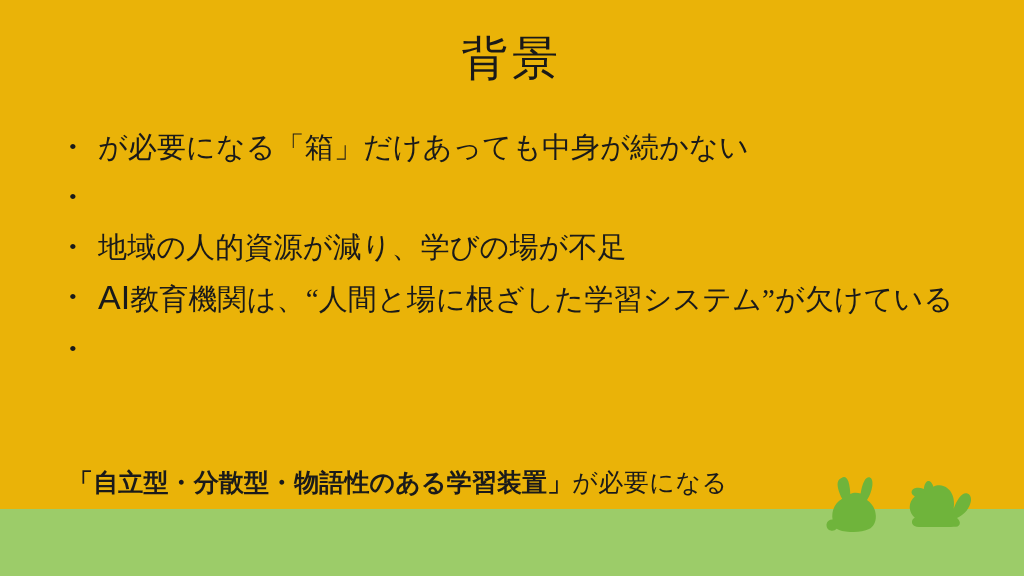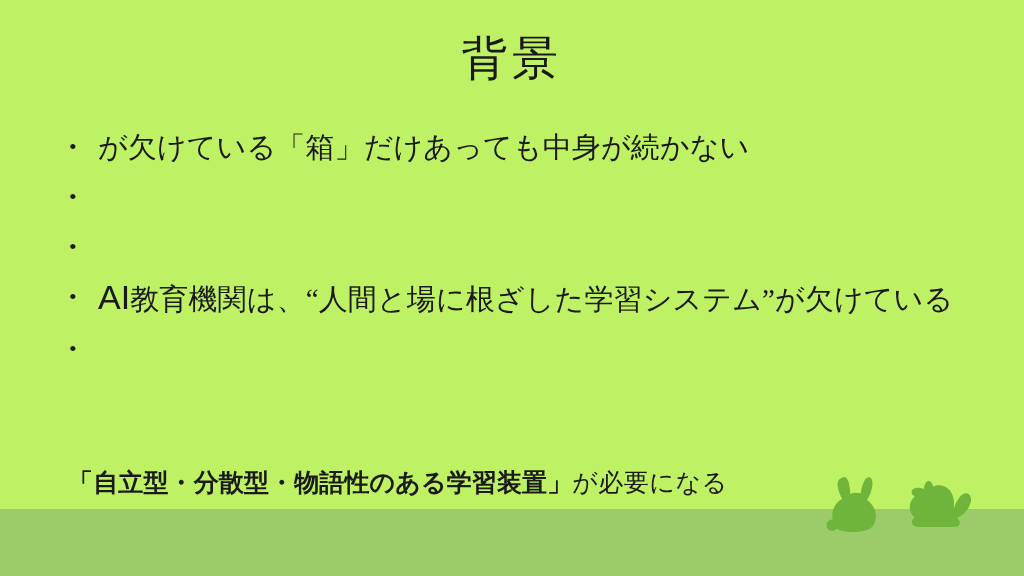--- a/index.html
+++ b/index.html
@@ -124,37 +124,38 @@
   .animal-squirrel {
     left: 906px;
     top: 480px;
     width: 70px;
     height: 48px;
   }
 </style>
 </head>
 <body>
 
-<div class="slide" style="background: #bef264;">
+<div class="slide" style="background: #eab308;">
 
   <div class="slide-title">背景</div>
 
   <ul class="bullet-list">
 
     <li class="bullet-item">
       <span class="bullet-dot">•</span>
-      <span class="bullet-text">が欠けている「箱」だけあっても中身が続かない</span>
-    </li>
-
-    <li class="bullet-item">
-      <span class="bullet-dot">•</span>
-    </li>
-
-    <li class="bullet-item">
-      <span class="bullet-dot">•</span>
+      <span class="bullet-text">が必要になる「箱」だけあっても中身が続かない</span>
+    </li>
+
+    <li class="bullet-item">
+      <span class="bullet-dot">•</span>
+    </li>
+
+    <li class="bullet-item">
+      <span class="bullet-dot">•</span>
+      <span class="bullet-text">地域の人的資源が減り、学びの場が不足</span>
     </li>
 
     <li class="bullet-item">
       <span class="bullet-dot">•</span>
       <span class="latin-run">AI</span><span class="bullet-text">教育機関は、“人間と場に根ざした学習システム”が欠けている</span>
     </li>
 
     <li class="bullet-item">
       <span class="bullet-dot">•</span>
     </li>

